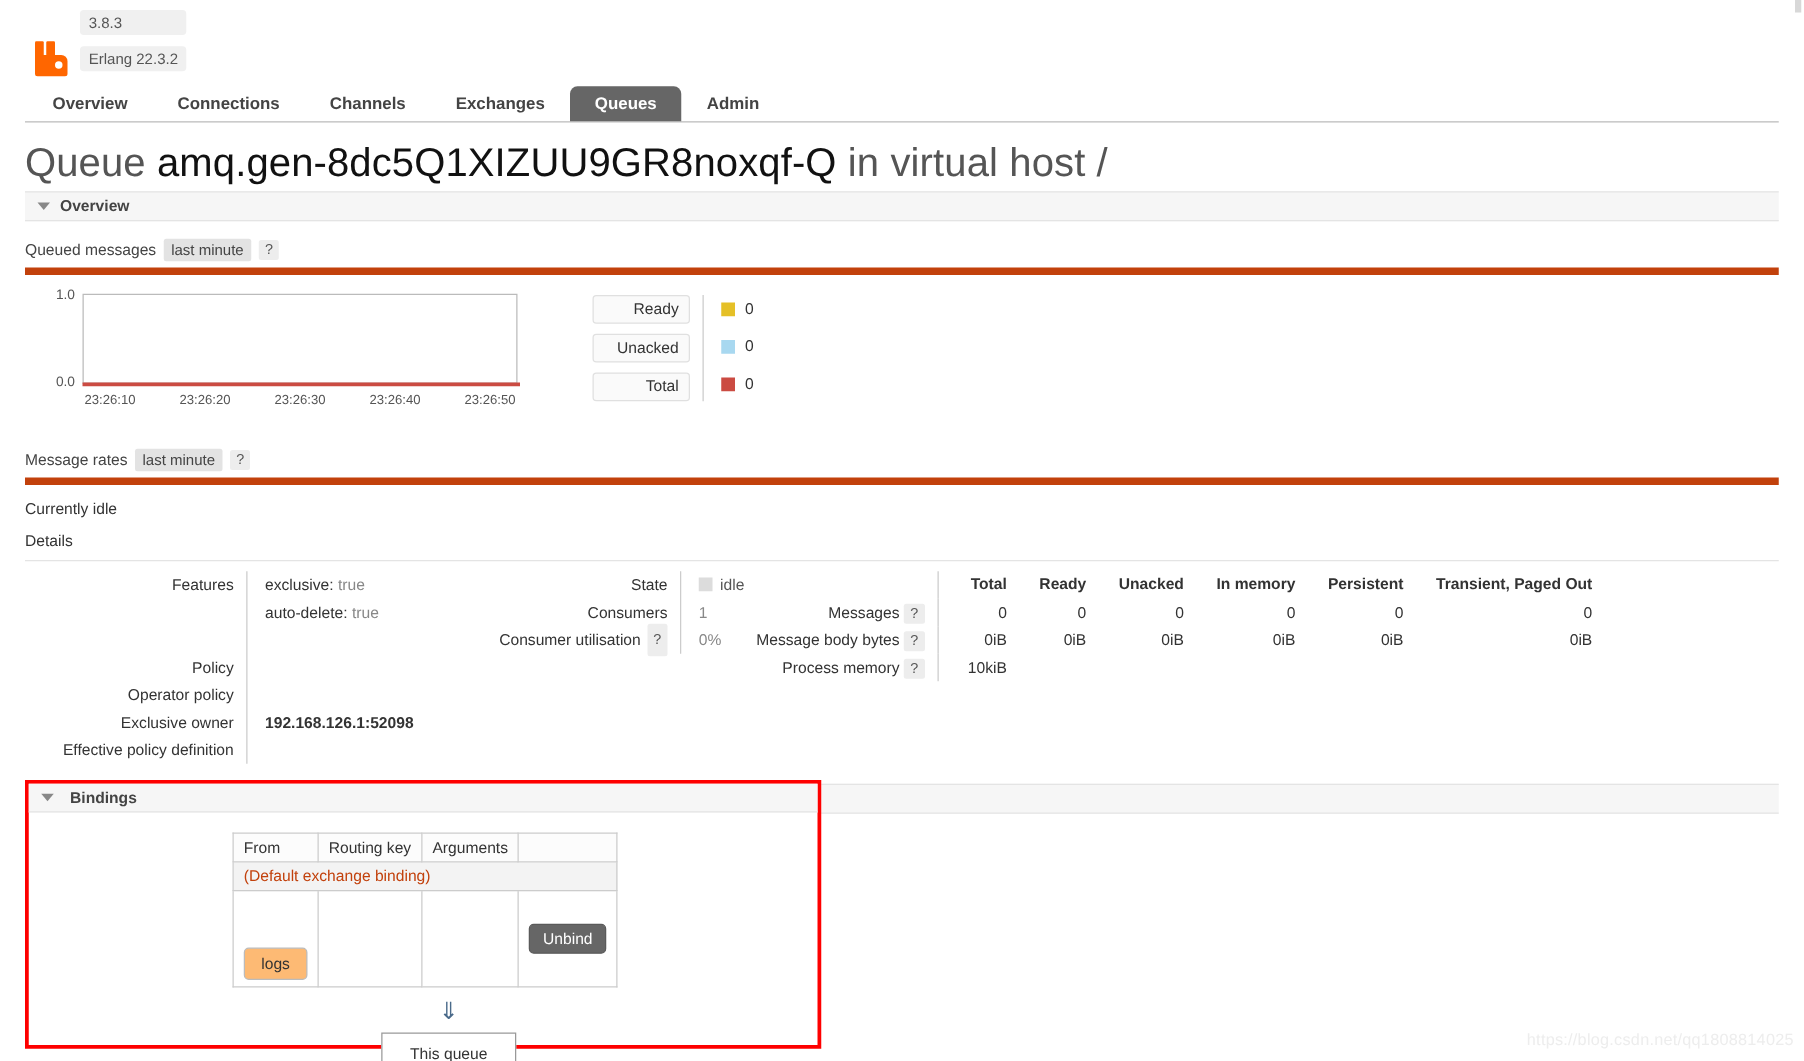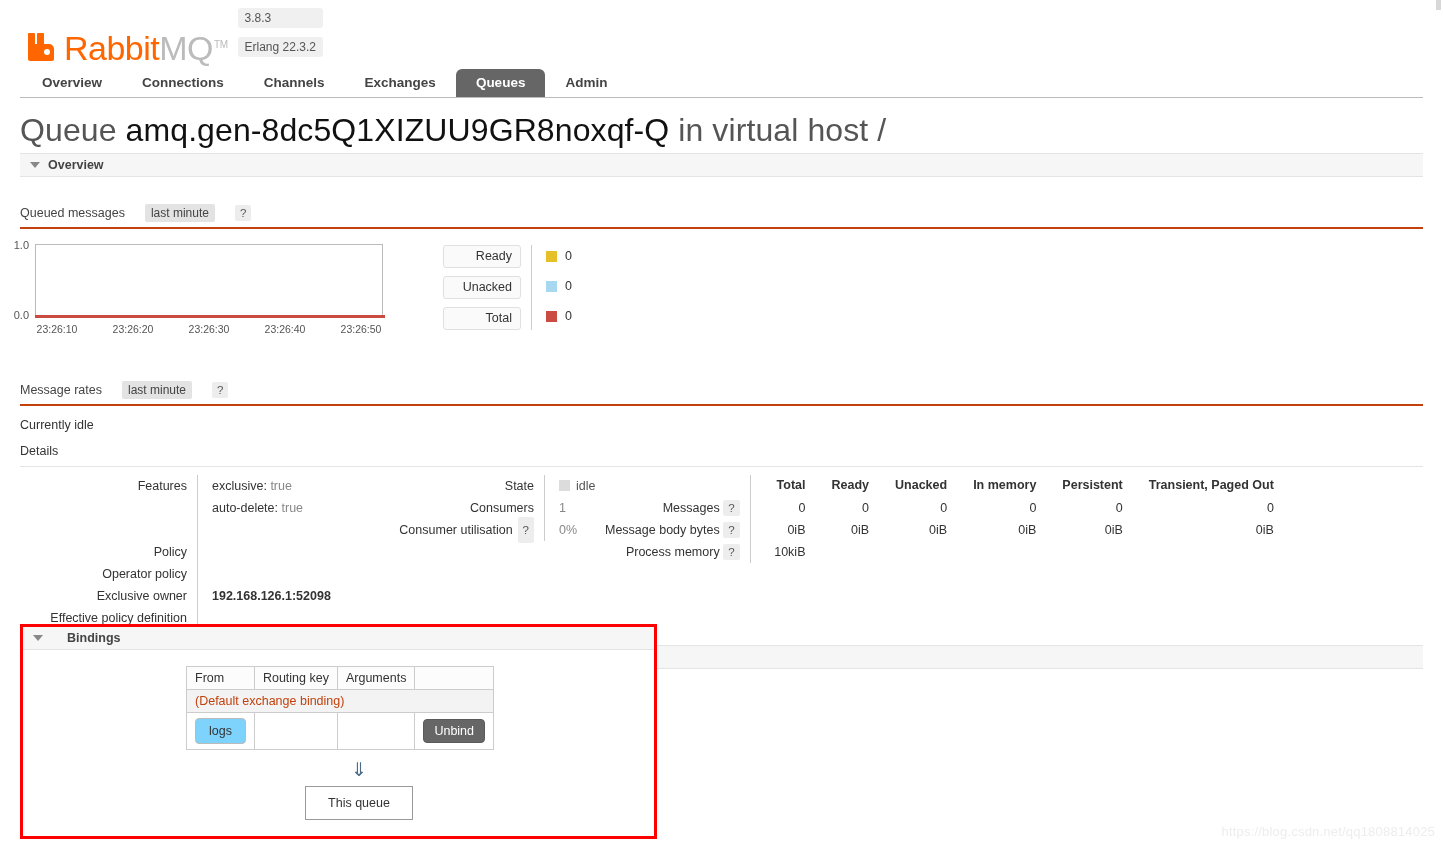--- a/index.html
+++ b/index.html
@@ -91,24 +91,24 @@
     cursor: pointer;
   }
   .tri {
     width: 0; height: 0; display: inline-block; flex: none;
   }
   .tri.down { border-left: 5px solid transparent; border-right: 5px solid transparent; border-top: 6px solid #888; }
   .tri.right { border-top: 5px solid transparent; border-bottom: 5px solid transparent; border-left: 6px solid #888; }
 
   
   .sub-head {
-    margin: 27px 20px 0 20px;
-    border-bottom: 2px solid #c2410c;
+    margin: 14px 20px 0 20px;
+    border-bottom: 6px solid #c2410c;
     padding-bottom: 5px;
-    display: flex; align-items: center; gap: 20px;
+    display: flex; align-items: center; gap: 6px;
     font-size: 12.5px; color: #444;
   }
   .chip {
     background: #e3e3e3; color: #444; padding: 2px 6px; border-radius: 2px;
     font-size: 12px; cursor: pointer;
   }
   .qmark {
     background: #ededed; color: #555; padding: 2px 5px; border-radius: 2px;
     font-size: 11.5px; cursor: pointer;
   }
@@ -118,21 +118,21 @@
     font-size: 12.5px; color: #333;
     border-bottom: 1px solid #e4e4e4;
     padding-bottom: 8px;
   }
   .plain-line.noborder { border-bottom: none; padding-bottom: 0; }
 
   
   #chart-block {
     margin: 10px 0 0 0;
     display: flex; align-items: flex-start;
-    padding-left: 5px;
+    padding-left: 36px;
     height: 115px;
   }
   .chart-wrap { position: relative; width: 400px; height: 100px; }
   .y-lab {
     position: absolute; left: 0; font-size: 11px; color: #555; width: 24px; text-align: right;
   }
   .y-lab.top { top: 0; }
   .y-lab.bot { top: 70px; }
   .plot {
     position: absolute; left: 30px; top: 5px; width: 348px; height: 72px;
@@ -201,38 +201,38 @@
   .mtable th.blank { border-right: 1px solid #ccc; padding: 0 10px 2px 0; }
 
   
   #bindings-region {
     position: absolute; left: 20px; top: 624px; width: 637px; height: 215px;
     border: 3px solid #fe0000; background: #fff;
   }
   #bindings-bar {
     background: #f6f6f6; border-bottom: 1px solid #e4e4e4;
     padding: 4px 0 4px 10px; font-size: 12.5px; font-weight: bold; color: #444;
-    display: flex; align-items: center; gap: 24px; cursor: pointer;
+    display: flex; align-items: center; gap: 13px; cursor: pointer;
   }
   #bindings-body { padding-top: 16px; }
   .btable {
     border-collapse: collapse; margin-left: 163px; font-size: 12.5px; color: #333;
     background: #fff;
   }
   .btable th {
     border: 1px solid #ccc; background: #fcfcfc; font-weight: normal;
     text-align: left; padding: 4px 8px; color: #333; font-size: 12.5px;
   }
   .btable td { border: 1px solid #ccc; padding: 5px 8px; vertical-align: middle; }
   .btable td.spanrow {
     background: #f3f3f3; color: #c2410c; padding: 4px 8px; font-size: 12.5px;
   }
   .ex-link {
     display: inline-block; border: 1px solid #bbb; border-radius: 4px;
-    background: #7dd3fc; padding: 5px 13px; color: #333; font-size: 12.5px; cursor: pointer;
+    background: #fdba74; padding: 5px 13px; color: #333; font-size: 12.5px; cursor: pointer; margin-top: 40px;
   }
   .unbind-btn {
     display: inline-block; background: #666; color: #fff; border-radius: 4px;
     padding: 4px 10px; font-size: 12.5px; cursor: pointer; border: 1px solid #5a5a5a;
   }
   .arrow-down {
     text-align: center; font-size: 19px; color: #4a6a8a; margin: 10px 0 0 0;
     width: 300px; margin-left: 186px; line-height: 20px;
   }
   .thisqueue-wrap { width: 300px; margin-left: 186px; text-align: center; margin-top: 6px; }
@@ -257,21 +257,20 @@
 <body>
 
 <div id="header">
   <div class="logo-row">
     <div class="logo-mark">
       <div class="ear-l"></div>
         <div class="ear-r"></div>
         <div class="body"></div>
         <div class="eye"></div>
     </div>
-    <div class="logo-text"><span class="rabbit">Rabbit</span><span class="mq">MQ</span><span class="logo-tm">TM</span></div>
     <div class="badges">
       <span class="badge">3.8.3</span>
       <span class="badge">Erlang 22.3.2</span>
     </div>
   </div>
 </div>
 
 <div id="tabs">
   <div class="tab">Overview</div>
   <div class="tab">Connections</div>

